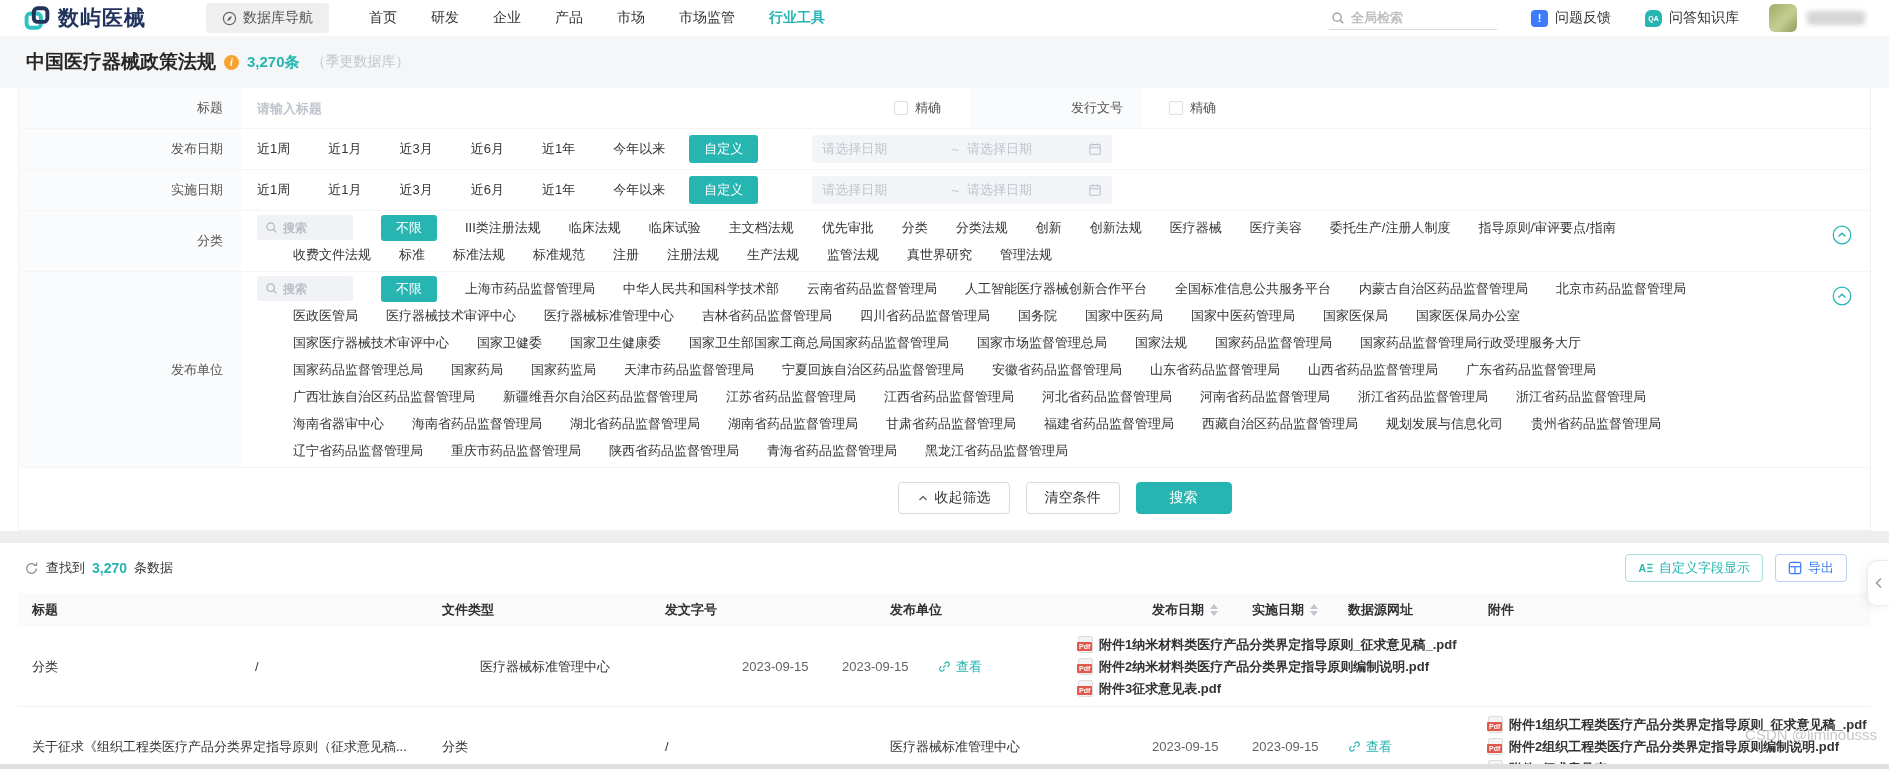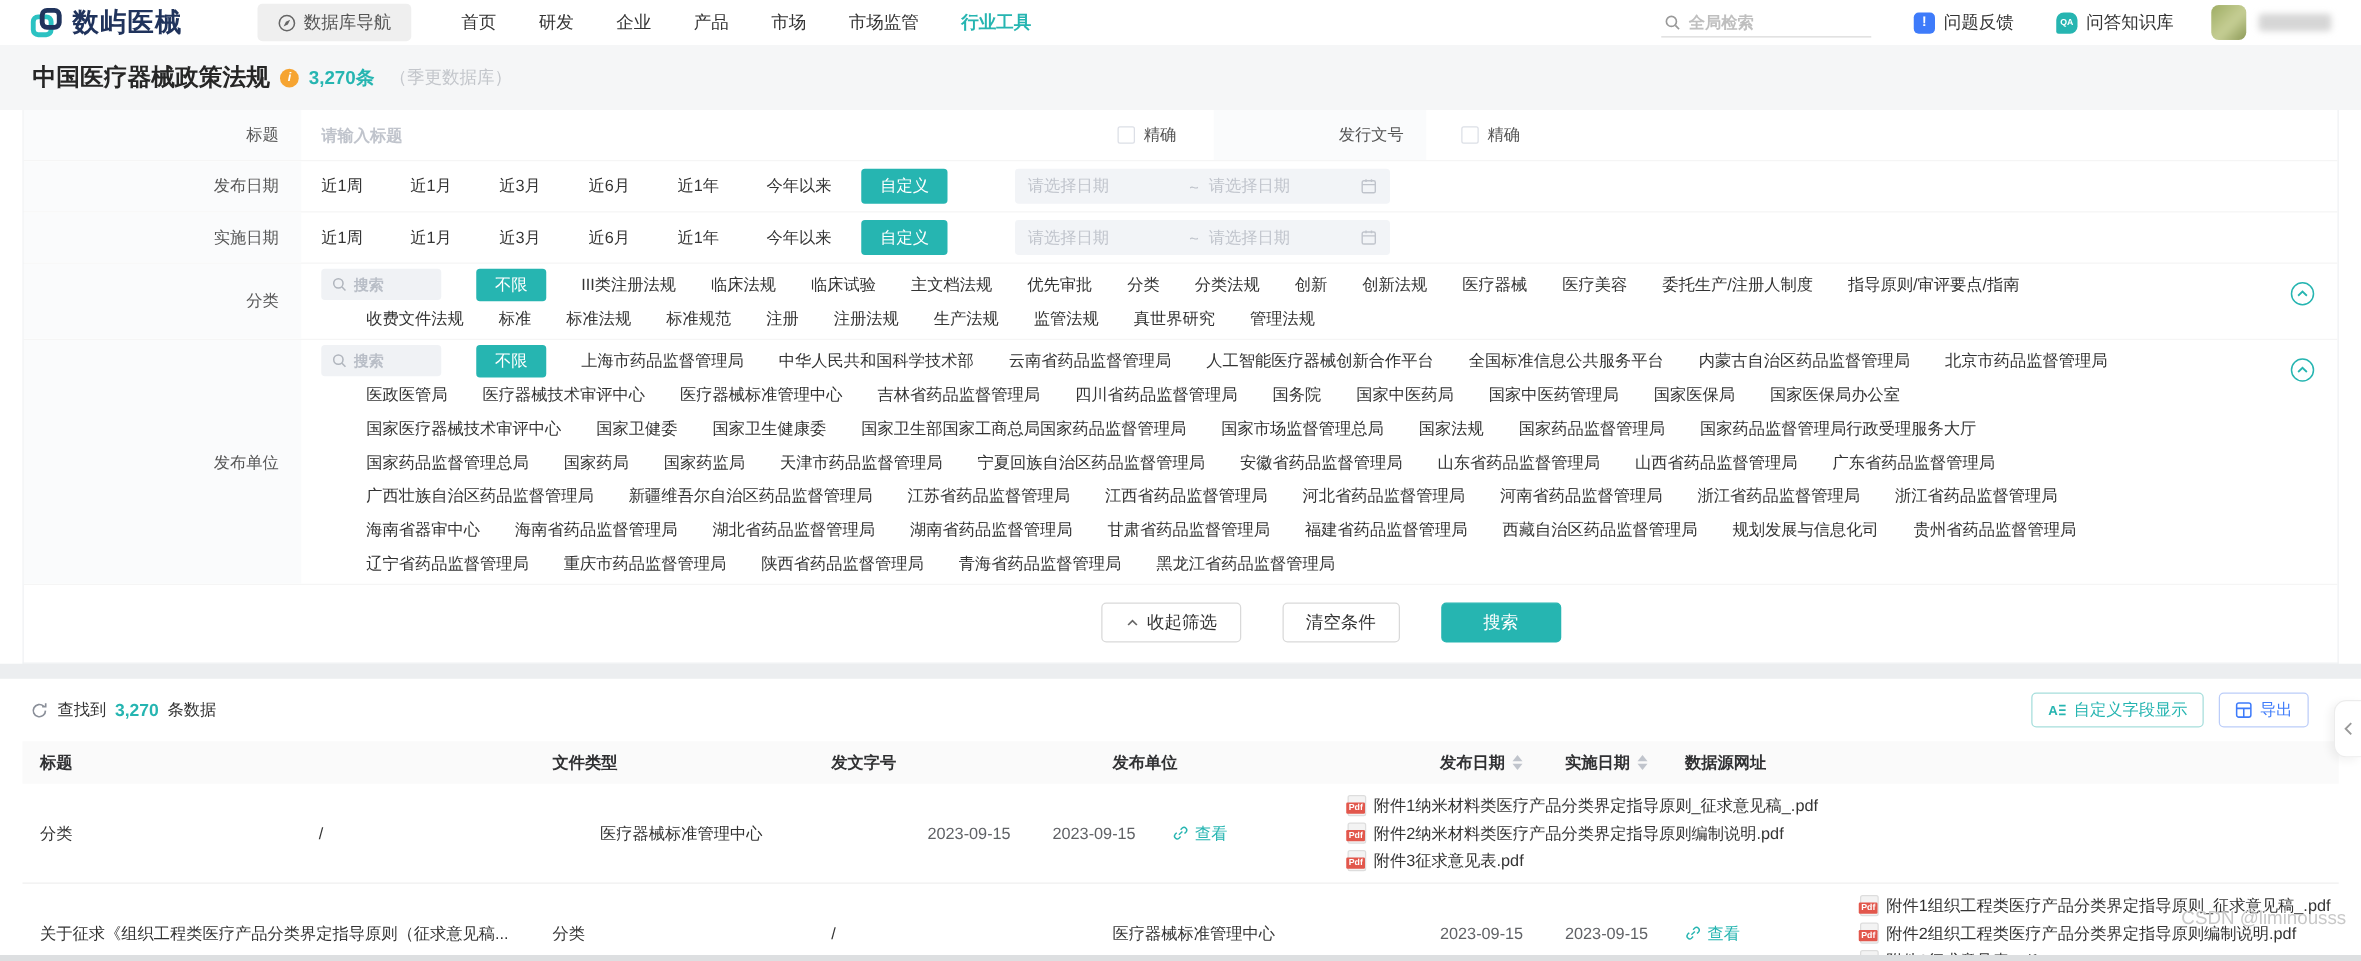--- a/index.html
+++ b/index.html
@@ -59,21 +59,21 @@
   .tag-line.indent { padding-left:36px; }
   .tag-group { display:flex; align-items:center; gap:28px; }
   .tag { cursor:pointer; white-space:nowrap; color:#333; }
   .mini-search { width:96px; height:25px; background:#f0f2f5; border-radius:3px; display:flex; align-items:center; gap:5px; padding:0 8px; color:#b9bec7; }
   .mini-search input { border:none; outline:none; background:transparent; width:54px; font-size:12px; }
   .mini-search input::placeholder { color:#b9bec7; }
   .btn-unlimited { background:#26b5b1; color:#fff; padding:4px 15px; border-radius:3px; cursor:pointer; white-space:nowrap; }
   .collapse-circle { position:absolute; right:18px; top:14px; color:#26b5b1; cursor:pointer; }
 
   .actions { display:flex; justify-content:center; padding:14px 0 16px; }
-  .actions-inner { display:flex; gap:33px; transform:translateX(120px);justify-content:center; }
+  .actions-inner { display:flex; gap:16px; transform:translateX(120px);justify-content:center; }
   .btn { height:32px; display:flex; align-items:center; gap:6px; padding:0 18px; border:1px solid #d9d9d9; border-radius:4px; background:#fff; font-size:14px; color:#333; cursor:pointer; }
   .btn-search { background:#26b5b1; border-color:#26b5b1; color:#fff; width:96px; justify-content:center; }
 
   .gap-band { height:12px; background:#eceef0; }
 
   
   .res-bar { display:flex; align-items:center; padding:11px 24px; }
   .res-left { display:flex; align-items:center; gap:7px; color:#333; }
   .res-count { color:#26b5b1; font-weight:bold; font-size:14px; }
   .res-right { margin-left:auto; display:flex; gap:12px; margin-right:18px; }
@@ -93,21 +93,21 @@
   .col-src { width:140px; }
   .col-att { flex:1; }
   .sort { display:inline-flex; flex-direction:column; gap:2px; margin-left:6px; }
   .sort i { width:0; height:0; border-left:4px solid transparent; border-right:4px solid transparent; }
   .sort .up { border-bottom:5px solid #c0c4cc; }
   .sort .down { border-top:5px solid #c0c4cc; }
   .tbl-row { display:flex; align-items:center; min-height:80px; border-bottom:1px solid #f0f0f0; }
   .tbl-row .col-pdate, .tbl-row .col-idate { color:#606266; }
   .view-link { display:flex; align-items:center; gap:5px; color:#26b5b1; cursor:pointer;text-align:right; }
   .att-list { display:flex; flex-direction:column; gap:2px; padding:6px 0; }
-  .att-item { display:flex; align-items:center; gap:6px; line-height:20px; cursor:pointer; }
+  .att-item { display:flex; align-items:center; gap:6px; line-height:20px; cursor:pointer;font-weight:bold; }
   .pdf-icon { width:15px; height:17px; position:relative; background:#f3f3f3; border:1px solid #ddd; border-radius:2px; flex:0 0 15px; }
   .pdf-icon::after { content:"Pdf"; position:absolute; left:-2px; bottom:1px; background:#e2574c; color:#fff; font-size:7px; line-height:9px; padding:0 2px; border-radius:1px; font-weight:bold; }
 
   .drawer { position:absolute; right:0; top:560px; width:22px; height:46px; background:#fff; border:1px solid #ececec; border-right:none; border-radius:10px 0 0 10px; display:flex; align-items:center; justify-content:center; color:#999; box-shadow:-3px 2px 8px rgba(0,0,0,.06); cursor:pointer; }
   .watermark { position:absolute; right:12px; bottom:26px; color:#c8c8c8; font-size:15px; }
   .bottom-strip { position:absolute; left:0; right:0; bottom:0; height:5px; background:#dddfe1; }
   svg { display:block; }
 </style>
 </head>
 <body>
@@ -480,20 +480,21 @@
         </span>
     </div>
     <div class="cell col-idate">
       <span>实施日期</span>
       <span class="sort">
           <i class="up"></i>
           <i class="down"></i>
         </span>
     </div>
     <div class="cell col-src">数据源网址</div>
+    <div class="cell col-att">附件</div>
   </div>
 
   <div>
 
       <div class="tbl-row">
         <div class="cell col-type">分类</div>
         <div class="cell col-docno">/</div>
         <div class="cell col-pub">医疗器械标准管理中心</div>
         <div class="cell col-pdate">2023-09-15</div>
         <div class="cell col-idate">2023-09-15</div>

